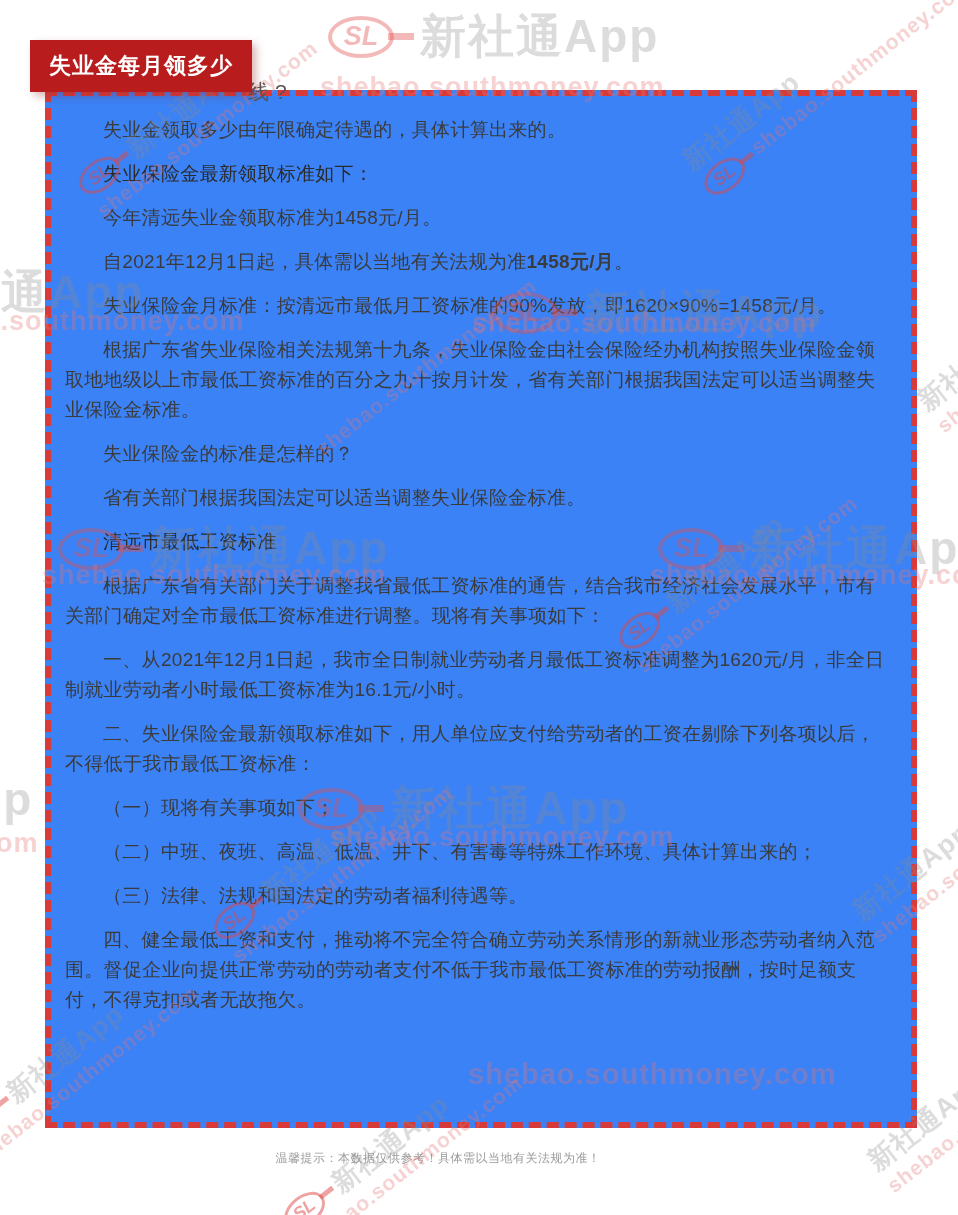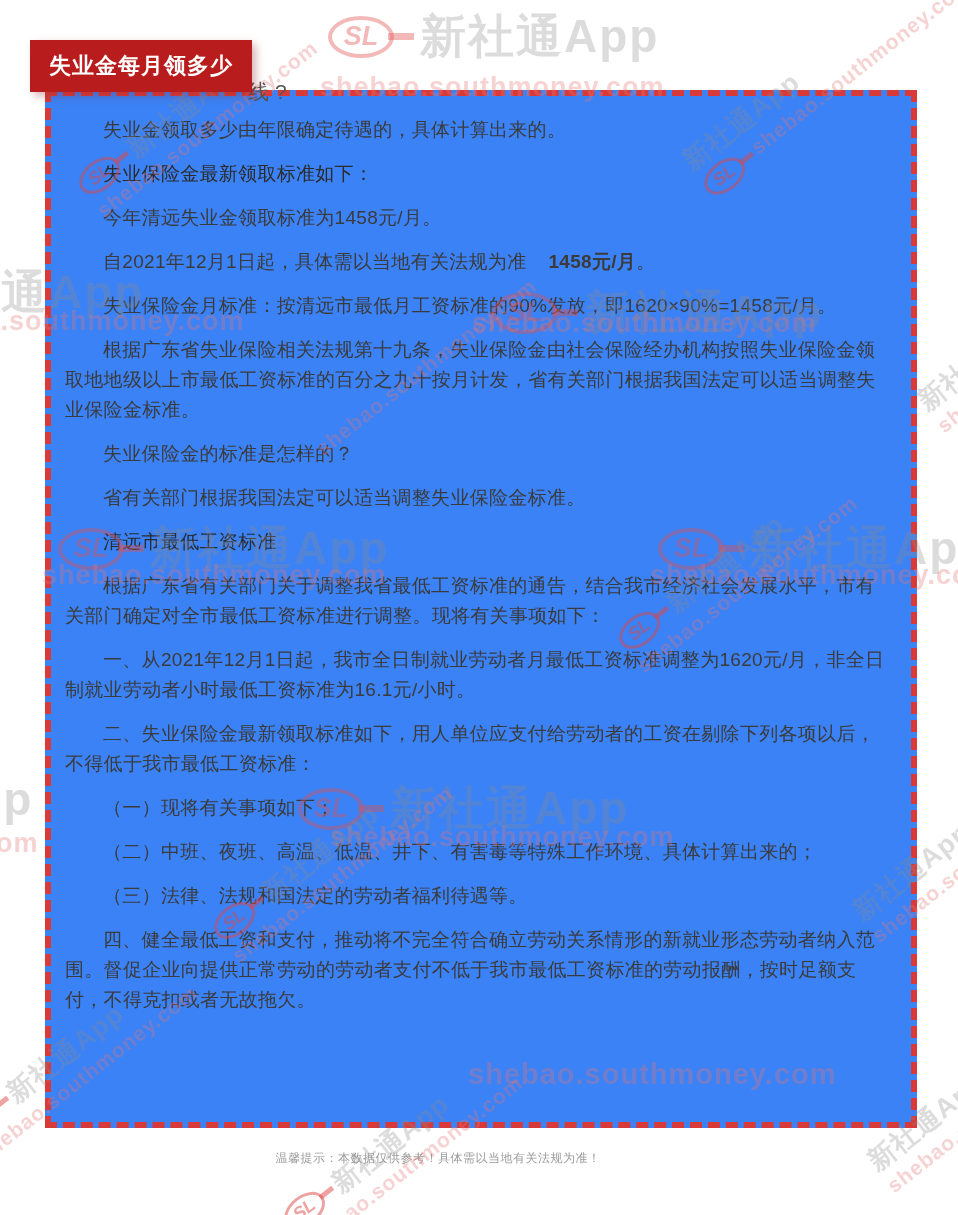--- a/index.html
+++ b/index.html
@@ -11,21 +11,21 @@
   .content-box{
     position:absolute;left:45px;top:90px;width:872px;height:1038px;
     box-sizing:border-box;border:6px dashed #d83a3a;background:#3b82f6;
     padding:5px 18px 10px 14px;z-index:1;
   }
   .para{
     margin:14px 0;font-size:19px;line-height:30px;color:#3b3b3b;
     text-indent:2em;letter-spacing:0.3px;
   }
   .para.heading{font-weight:normal;color:#2b2b2b;}
-  .para b{font-weight:bold;margin-left:22px;}
+  .para b{font-weight:bold;}
   
   .badge{
     position:absolute;left:30px;top:40px;z-index:8;background:#b91c1c;color:#fff;
     font-size:22px;font-weight:bold;padding:11px 19px;letter-spacing:1px;
     box-shadow:4px 4px 8px rgba(150,40,45,0.35);
   }
   .hidden-text{
     position:absolute;left:248px;top:78px;z-index:7;color:#555;font-size:21px;
     height:28px;overflow:hidden;letter-spacing:6px;
   }

